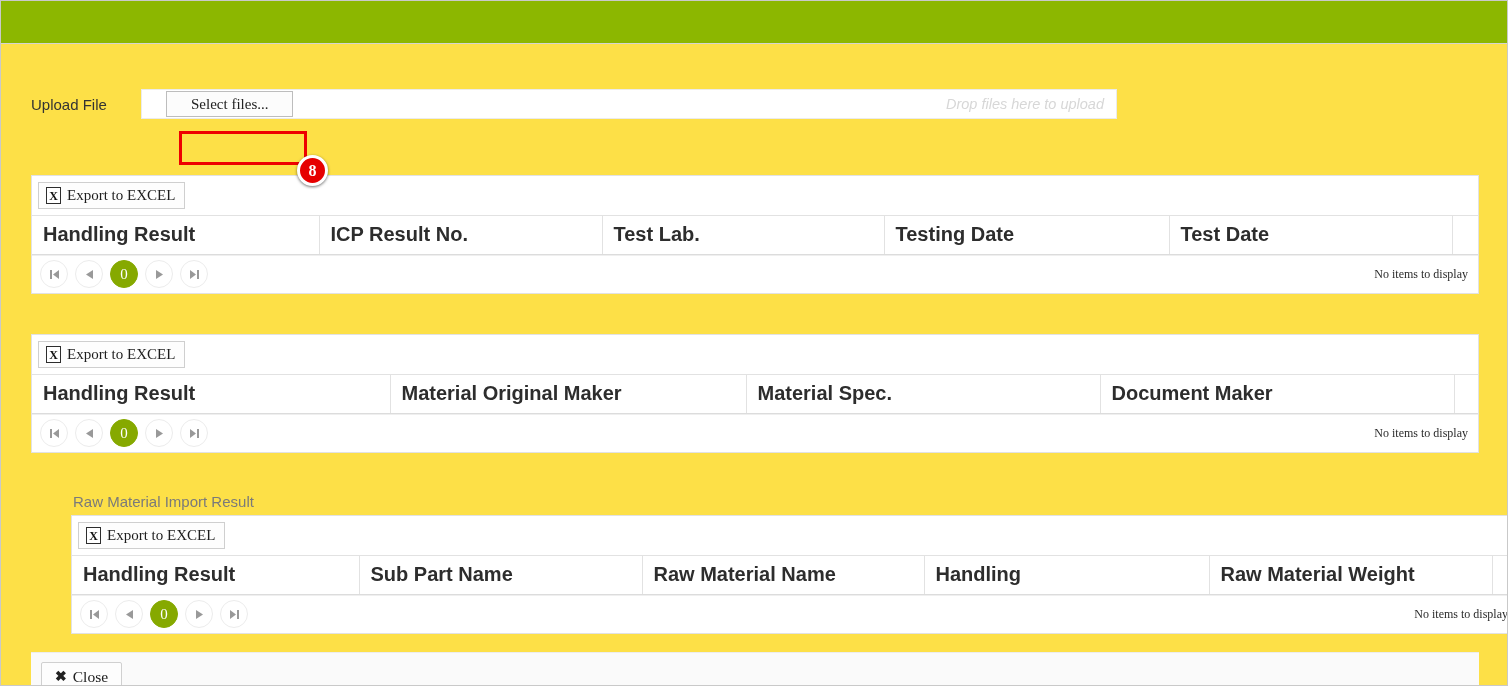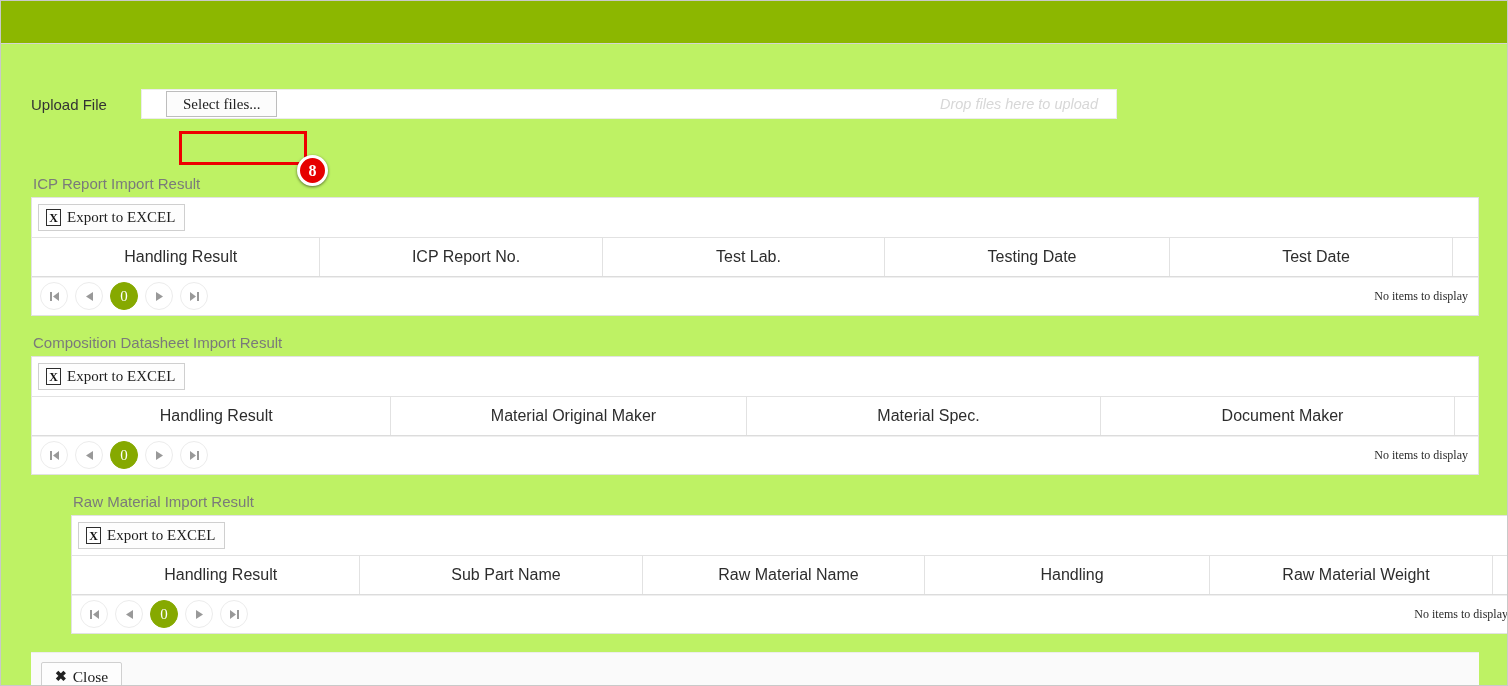--- a/index.html
+++ b/index.html
@@ -15,21 +15,21 @@
     overflow: hidden;
     position: relative;
   }
 
   
   .window {
     position: absolute;
     left: 0; top: 0;
     width: 1508px; height: 686px;
     border: 1px solid #c9c9c9;
-    background: #bef264;
+    background: #fde047;
     overflow: hidden;
   }
 
   .title-bar {
     height: 43px;
     background: #8cb700;
     border-bottom: 1px solid #d4d4d4;
   }
 
   .content {
@@ -57,34 +57,34 @@
     height: 30px;
     border: 1px solid #ebebeb;
     background: #fff;
     display: flex;
     align-items: center;
   }
   .select-files-btn {
     margin-left: 24px;
     height: 26px;
     min-width: 110px;
-    padding: 0 16px;
+    padding: 0 24px;
     background: #fcfcfc;
     border: 1px solid #bdbdbd;
     font-family: "Liberation Serif", serif;
     font-size: 15px;
     color: #222;
     display: flex;
     align-items: center;
     justify-content: center;
     cursor: pointer;
   }
   .dropzone-hint {
     margin-left: auto;
-    margin-right: 18px;
+    margin-right: 12px;
     font-style: italic;
     font-size: 14.5px;
     color: #d7d7d7;
     white-space: nowrap;
   }
   .select-files-wrap {
     position: relative;
     display: inline-flex;
   }
   .red-highlight {
@@ -166,23 +166,23 @@
     background: #fff;
   }
 
   table.grid-table {
     width: 100%;
     border-collapse: collapse;
     table-layout: fixed;
   }
   table.grid-table th {
     height: 38px;
-    text-align: center;
-    font-weight: normal;
-    font-size: 16px;
+    text-align: left;
+    font-weight: bold;
+    font-size: 20px;
     color: #2d2d2d;
     padding: 0 0 0 11px;
     border-right: 1px solid #e2e2e2;
     border-bottom: 1px solid #dcdcdc;
     background: #fff;
     white-space: nowrap;
     overflow: hidden;
   }
   table.grid-table th.last-col {
     border-right: none;
@@ -270,41 +270,40 @@
         <div class="select-files-wrap">
           <div class="select-files-btn">Select files...</div>
         </div>
         <div class="dropzone-hint">Drop files here to upload</div>
       </div>
     </div>
     <div class="red-highlight" style="left:178px; top:87px;"></div>
     <div class="marker">8</div>
 
     <div class="section" style="top:131px;">
-      <div class="section-title">ICP Report Import Result</div>
       <div class="grid">
         <div class="grid-toolbar">
           <div class="excel-btn">
             <span class="excel-icon">X</span>
             <span>Export to EXCEL</span>
           </div>
         </div>
         <table class="grid-table">
           <colgroup>
             <col style="width:287px">
               <col style="width:283px">
               <col style="width:282px">
             <col style="width:285px">
               <col style="width:283px">
               <col style="width:26px">
           </colgroup>
           <thead>
             <tr>
               <th>Handling Result</th>
-              <th>ICP Report No.</th>
+              <th>ICP Result No.</th>
               <th>Test Lab.</th>
               <th>Testing Date</th>
               <th>Test Date</th>
               <th class="last-col"></th>
             </tr>
           </thead>
         </table>
         <div class="grid-pager">
           <span class="pager-btn">
             <svg width="11" height="11" viewBox="0 0 11 11">
@@ -328,21 +327,20 @@
                 <polygon points="1,1 1,10 7,5.5" fill="#999"></polygon>
                 <rect x="8" y="1" width="2" height="9" fill="#999"></rect>
               </svg>
           </span>
           <span class="pager-status">No items to display</span>
         </div>
       </div>
     </div>
 
     <div class="section" style="top:290px;">
-      <div class="section-title">Composition Datasheet Import Result</div>
       <div class="grid">
         <div class="grid-toolbar">
           <div class="excel-btn">
             <span class="excel-icon">X</span>
             <span>Export to EXCEL</span>
           </div>
         </div>
         <table class="grid-table">
           <colgroup>
             <col style="width:358px">

